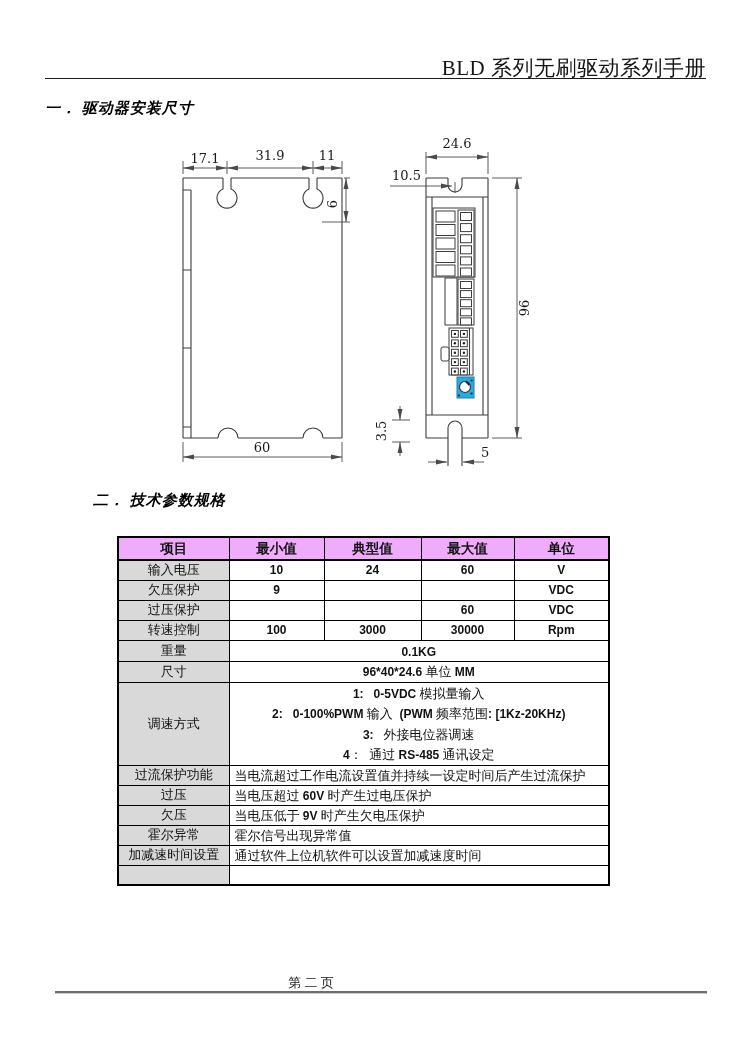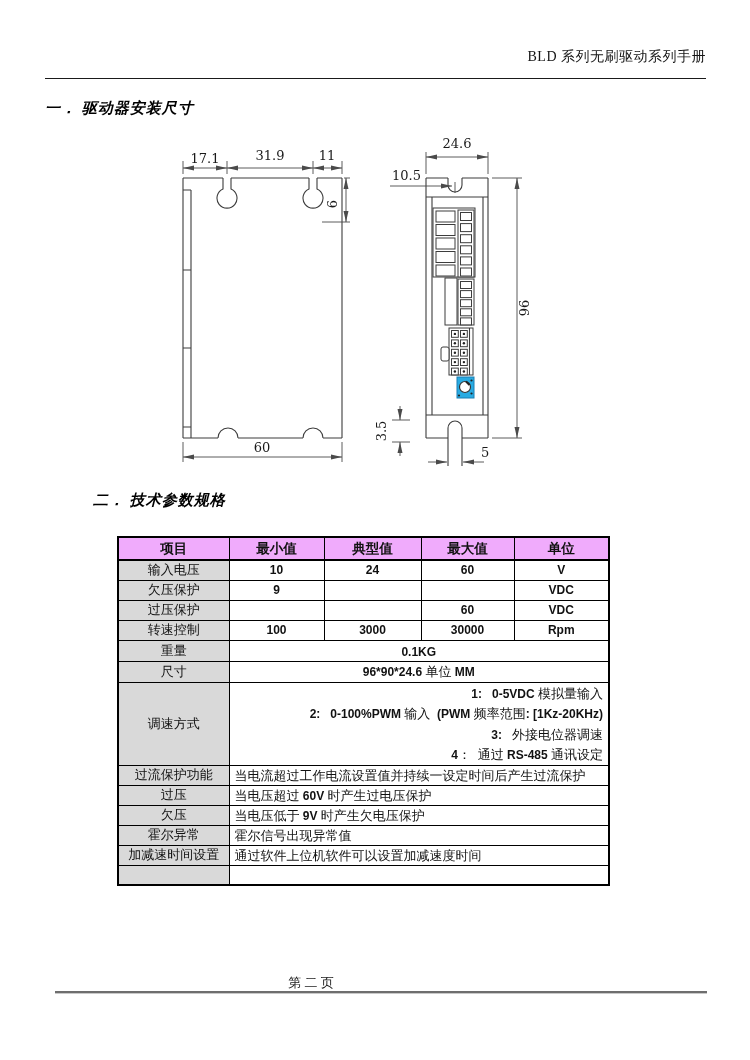--- a/index.html
+++ b/index.html
@@ -1,38 +1,38 @@
 <!DOCTYPE html>
 <html><head>
 <meta charset="utf-8">
 <style>
   html,body{margin:0;padding:0;background:#888;}
   .page{position:relative;width:750px;height:1060px;background:#ffffff;margin:0 auto;overflow:hidden;
         font-family:"Liberation Serif",serif;color:#111;}
-  .hdr-title{position:absolute;top:48px;right:44px;font-size:14px;letter-spacing:0.5px;color:#151515;}
+  .hdr-title{position:absolute;top:54px;right:44px;font-size:21px;letter-spacing:0.5px;color:#151515;}
   .hdr-rule{position:absolute;top:78px;left:45px;width:661px;border-top:1.5px solid #1a1a1a;}
   .sec-head{position:absolute;left:45px;font-size:15px;font-weight:bold;color:#000;letter-spacing:1px;font-style:italic;}
   .sec1{top:99px;}
   .sec2{top:491px;margin-left:48px;}
   .drawing{position:absolute;left:140px;top:130px;}
   .ol{fill:none;stroke:#3d3d3d;stroke-width:1.1;}
   .dim{fill:none;stroke:#4a4a4a;stroke-width:0.9;}
   .cf{fill:#ffffff;stroke:#3d3d3d;stroke-width:1;}
   .dk{fill:#222;}
   text.dt{font-family:"DejaVu Serif",serif;font-size:13px;fill:#1a1a1a;}
   
   .tblwrap{position:absolute;left:117px;top:536px;}
   table.spec{border-collapse:collapse;table-layout:fixed;width:491px;border:2px solid #000;}
   table.spec td,table.spec th{border:1px solid #000;padding:0 5px;overflow:hidden;}
   table.spec th{background:#f0abfc;font-family:"Liberation Serif",serif;font-size:13.5px;font-weight:bold;text-align:center;height:21px;border-bottom:2px solid #000;}
   td.c-label{background:#d9d9d9;text-align:center;font-size:13px;font-family:"Liberation Serif",serif;}
   td.c-val{text-align:center;font:bold 12px "Liberation Sans",sans-serif;}
   td.c-span{text-align:center;}
   td.c-desc{text-align:left;}
-  td.c-multi{text-align:right;white-space:pre-wrap;}
+  td.c-multi{text-align:center;white-space:pre-wrap;}
   td.c-multi div{line-height:19.5px;}
   tr.t-values,tr.t-desc,tr.t-empty{height:20px;padding-left:28px;}
   tr.t-span{height:21px;}
   .lat{font:bold 12px "Liberation Sans",sans-serif;}
   .cjk{font-family:"Liberation Serif",serif;font-size:13px;font-weight:normal;}
   .ftr-text{position:absolute;top:974px;left:271px;width:80px;text-align:center;font-size:13px;color:#222;}
   .ftr-rule{position:absolute;top:991px;left:55px;width:652px;border-top:2px solid #6e6e6e;border-bottom:1px solid #c9c9c9;}
 </style>
 </head>
 <body>
@@ -231,21 +231,21 @@
             <td class="c-val">3000</td>
             <td class="c-val">30000</td>
             <td class="c-val">Rpm</td>
           </tr>
           <tr class="t-span">
             <td class="c-label">重量</td>
             <td class="c-span" colspan="4"><span class="lat">0.1KG</span></td>
           </tr>
           <tr class="t-span">
             <td class="c-label">尺寸</td>
-            <td class="c-span" colspan="4"><span class="lat">96*90*24.6 </span><span class="cjk">单位</span><span class="lat"> MM</span></td>
+            <td class="c-span" colspan="4"><span class="lat">96*40*24.6 </span><span class="cjk">单位</span><span class="lat"> MM</span></td>
           </tr>
           <tr class="t-multiline">
             <td class="c-label">调速方式</td>
             <td class="c-multi" colspan="4"><div><span class="lat">1:   0-5VDC </span><span class="cjk">模拟量输入</span></div><div><span class="lat">2:   0-100%PWM </span><span class="cjk">输入</span><span class="lat">  (PWM </span><span class="cjk">频率范围</span><span class="lat">: [1Kz-20KHz)</span></div><div><span class="lat">3:   </span><span class="cjk">外接电位器调速</span></div><div><span class="lat">4</span><span class="cjk">：</span><span class="lat">  </span><span class="cjk">通过</span><span class="lat"> RS-485 </span><span class="cjk">通讯设定</span></div></td>
           </tr>
           <tr class="t-desc">
             <td class="c-label">过流保护功能</td>
             <td class="c-desc" colspan="4"><span class="cjk">当电流超过工作电流设置值并持续一设定时间后产生过流保护</span></td>
           </tr>
           <tr class="t-desc">

